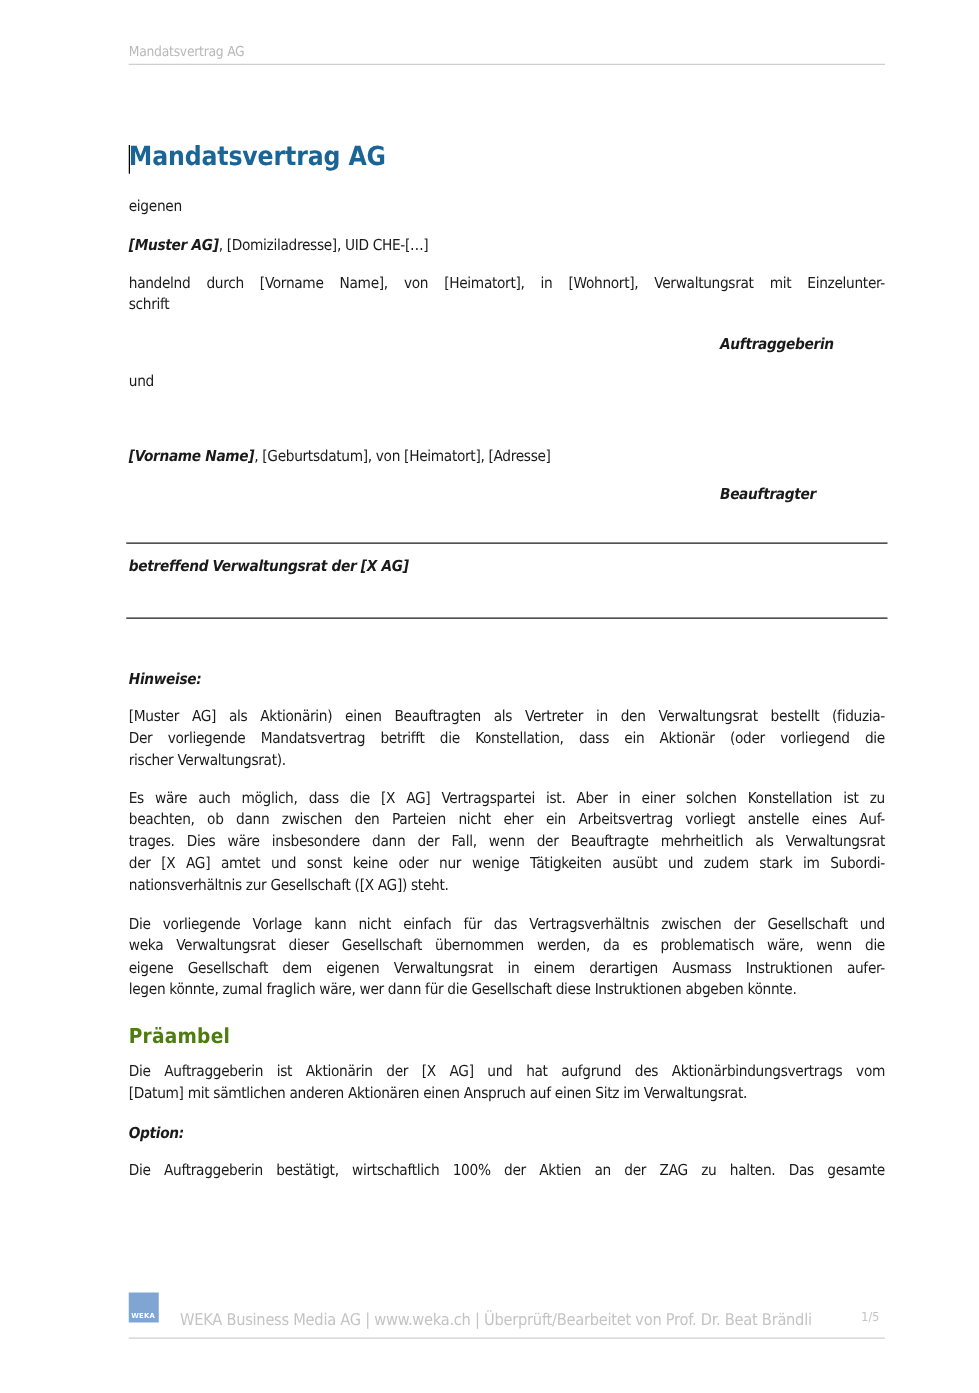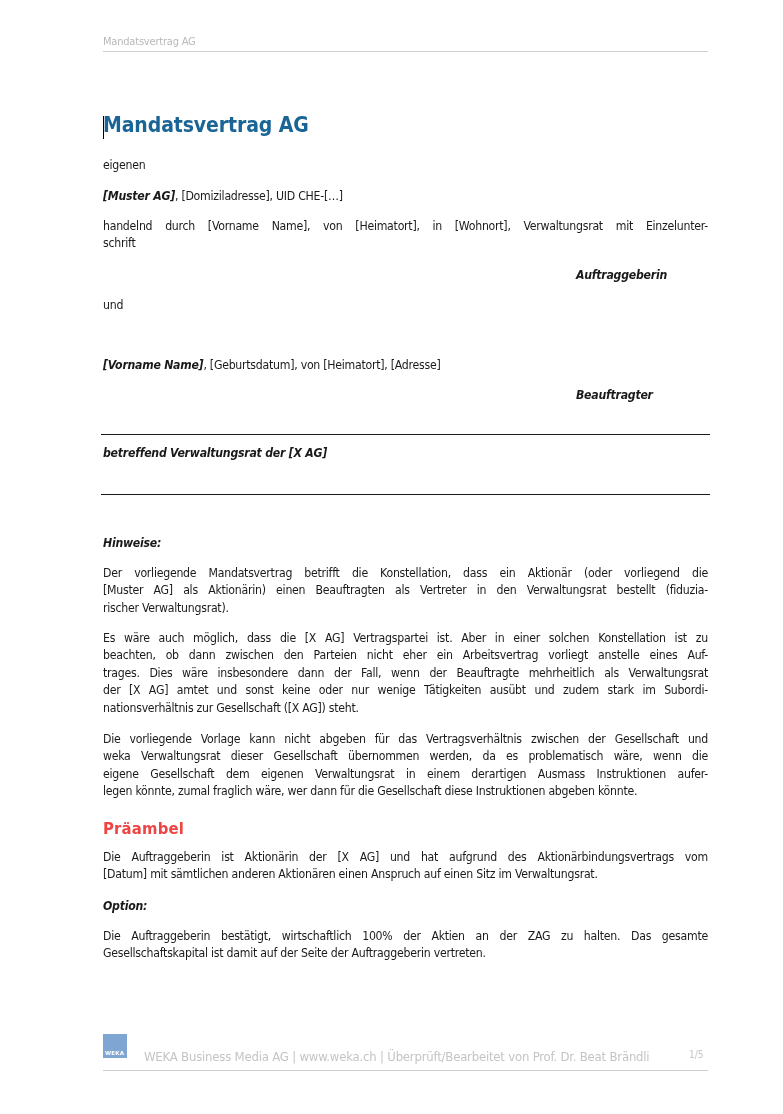--- a/index.html
+++ b/index.html
@@ -80,21 +80,21 @@
     left: 89px;
     width: 609px;
     height: 1px;
     background: #1a1a1a;
   }
 
   .section-heading {
     left: 91px; top: 819px;
     font-size: 16.5px;
     font-weight: bold;
-    color: #ef4444;
+    color: #4d7c0f;
     letter-spacing: 0.2px;
   }
 
   
   .footer-logo {
     left: 91px; top: 1034px;
     width: 24px; height: 24px;
     background: #7fa6d2;
   }
   .footer-logo-text {
@@ -157,52 +157,51 @@
 
   <div class="abs txt bold" style="left:564px; top:387px;">Beauftragter</div>
 
   <div class="abs rule" style="top:434px;"></div>
   <div class="abs txt bold" style="left:91px; top:445px;">betreffend Verwaltungsrat der [X AG]</div>
   <div class="abs rule" style="top:494px;"></div>
 
   <div class="abs txt bold" style="left:91px; top:535px;">Hinweise:</div>
 
   <div class="abs para" style="top:565px;">
+    <span class="line">[Muster AG] als Aktionärin) einen Beauftragten als Vertreter in den Verwaltungsrat bestellt (fiduzia-</span>
     <span class="line">Der vorliegende Mandatsvertrag betrifft die Konstellation, dass ein Aktionär (oder vorliegend die</span>
-    <span class="line">[Muster AG] als Aktionärin) einen Beauftragten als Vertreter in den Verwaltungsrat bestellt (fiduzia-</span>
     <span class="line last">rischer Verwaltungsrat).</span>
   </div>
 
   <div class="abs para" style="top:630px;">
     <span class="line">Es wäre auch möglich, dass die [X AG] Vertragspartei ist. Aber in einer solchen Konstellation ist zu</span>
     <span class="line">beachten, ob dann zwischen den Parteien nicht eher ein Arbeitsvertrag vorliegt anstelle eines Auf-</span>
     <span class="line">trages. Dies wäre insbesondere dann der Fall, wenn der Beauftragte mehrheitlich als Verwaltungsrat</span>
     <span class="line">der [X AG] amtet und sonst keine oder nur wenige Tätigkeiten ausübt und zudem stark im Subordi-</span>
     <span class="line last">nationsverhältnis zur Gesellschaft ([X AG]) steht.</span>
   </div>
 
   <div class="abs para" style="top:731px;">
-    <span class="line">Die vorliegende Vorlage kann nicht abgeben für das Vertragsverhältnis zwischen der Gesellschaft und</span>
+    <span class="line">Die vorliegende Vorlage kann nicht einfach für das Vertragsverhältnis zwischen der Gesellschaft und</span>
     <span class="line">weka Verwaltungsrat dieser Gesellschaft übernommen werden, da es problematisch wäre, wenn die</span>
     <span class="line">eigene Gesellschaft dem eigenen Verwaltungsrat in einem derartigen Ausmass Instruktionen aufer-</span>
     <span class="line last">legen könnte, zumal fraglich wäre, wer dann für die Gesellschaft diese Instruktionen abgeben könnte.</span>
   </div>
 
   <div class="abs section-heading">Präambel</div>
 
   <div class="abs para" style="top:849px;">
     <span class="line">Die Auftraggeberin ist Aktionärin der [X AG] und hat aufgrund des Aktionärbindungsvertrags vom</span>
     <span class="line last">[Datum] mit sämtlichen anderen Aktionären einen Anspruch auf einen Sitz im Verwaltungsrat.</span>
   </div>
 
   <div class="abs txt bold" style="left:91px; top:898px;">Option:</div>
 
   <div class="abs para" style="top:928px;">
     <span class="line">Die Auftraggeberin bestätigt, wirtschaftlich 100% der Aktien an der ZAG zu halten. Das gesamte</span>
-    <span class="line last">Gesellschaftskapital ist damit auf der Seite der Auftraggeberin vertreten.</span>
   </div>
 
   <div class="abs footer-logo">
     <span class="footer-logo-text">WEKA</span>
   </div>
   <div class="abs footer-text">WEKA Business Media AG | www.weka.ch | Überprüft/Bearbeitet von Prof. Dr. Beat Brändli</div>
   <div class="abs footer-page">1/5</div>
   <div class="abs footer-rule"></div>
 
 </div>

